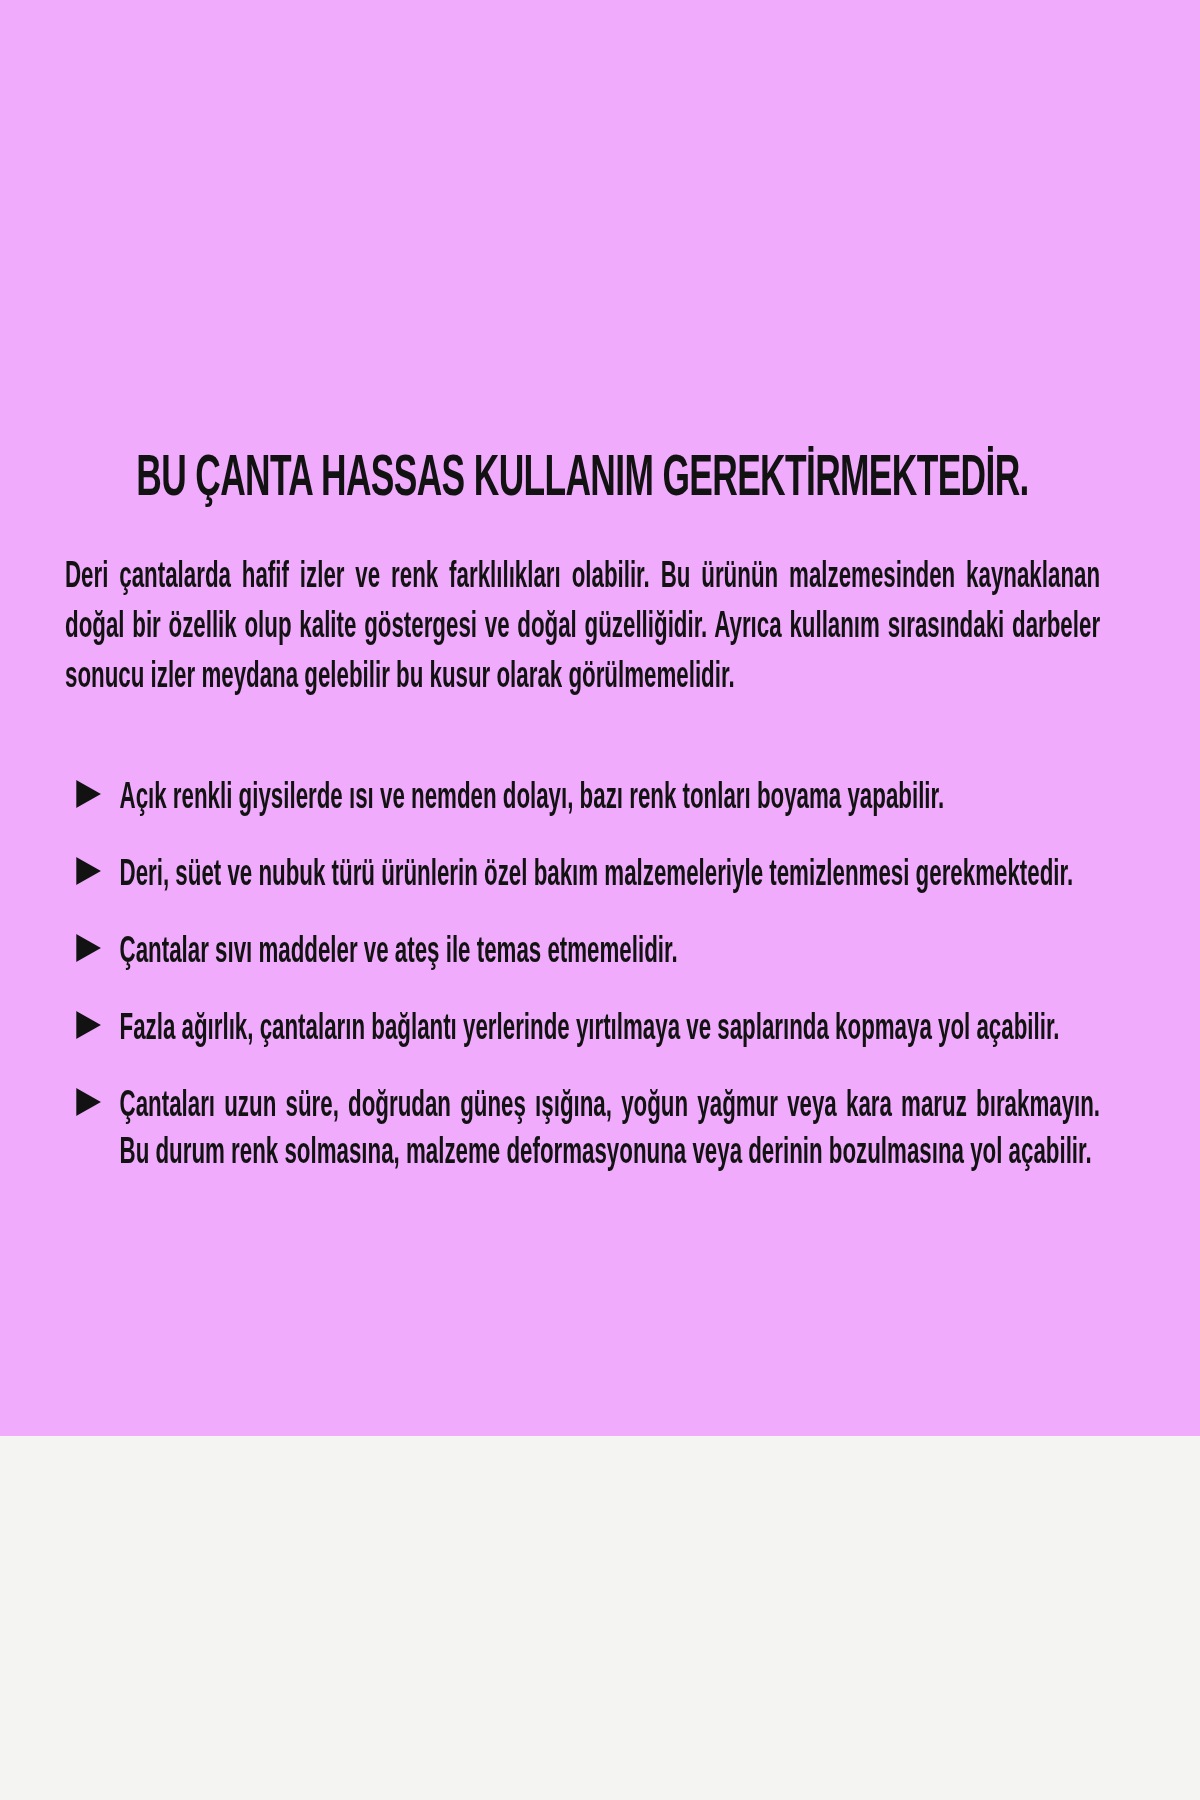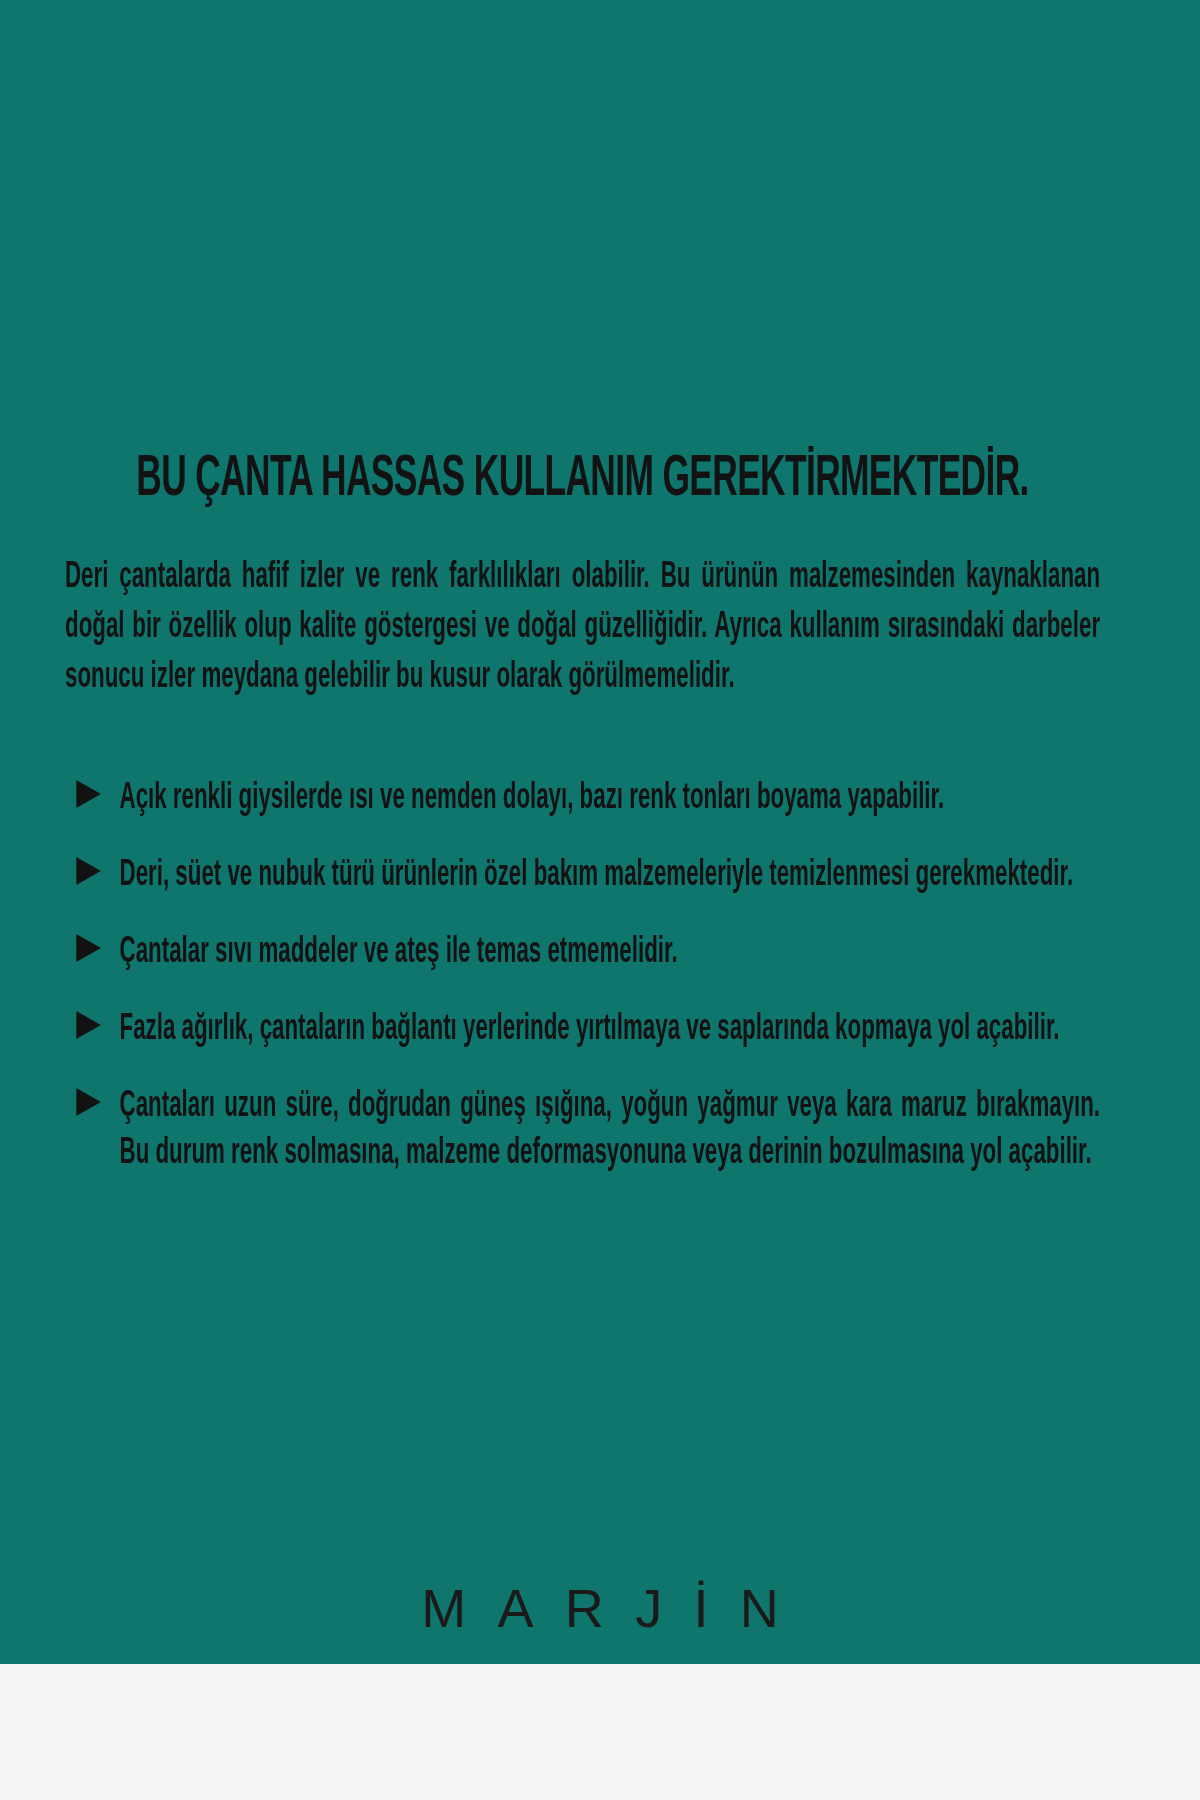--- a/index.html
+++ b/index.html
@@ -9,22 +9,22 @@
   body {
     width: 1200px;
     height: 1800px;
     background: #f4f4f2;
     overflow: hidden;
     font-family: "Liberation Sans", sans-serif;
   }
   .sheet {
     position: relative;
     width: 1200px;
-    height: 1664px;
-    background: #0f766e;
+    height: 1436px;
+    background: #f0abfc;
   }
   
   .content {
     position: absolute;
     left: 65px;
     top: 444px;
     width: 1670px;
     transform: scaleX(0.6198);
     transform-origin: 0 0;
     color: #121212;
@@ -143,17 +143,14 @@
           <svg width="40" height="28" viewBox="0 0 24 28" preserveAspectRatio="none">
             <polygon points="0,0 24,14 0,28" fill="#121212"></polygon>
           </svg>
         </span>
         <div class="bullet-text">Çantaları uzun süre, doğrudan güneş ışığına, yoğun yağmur veya kara maruz bırakmayın. Bu durum renk solmasına, malzeme deformasyonuna veya derinin bozulmasına yol açabilir.</div>
       </li>
 
     </ul>
   </div>
 
-  <div class="brand-logo">
-    <span>MARJİN</span>
-  </div>
 
 </div>
 
 </body></html>

